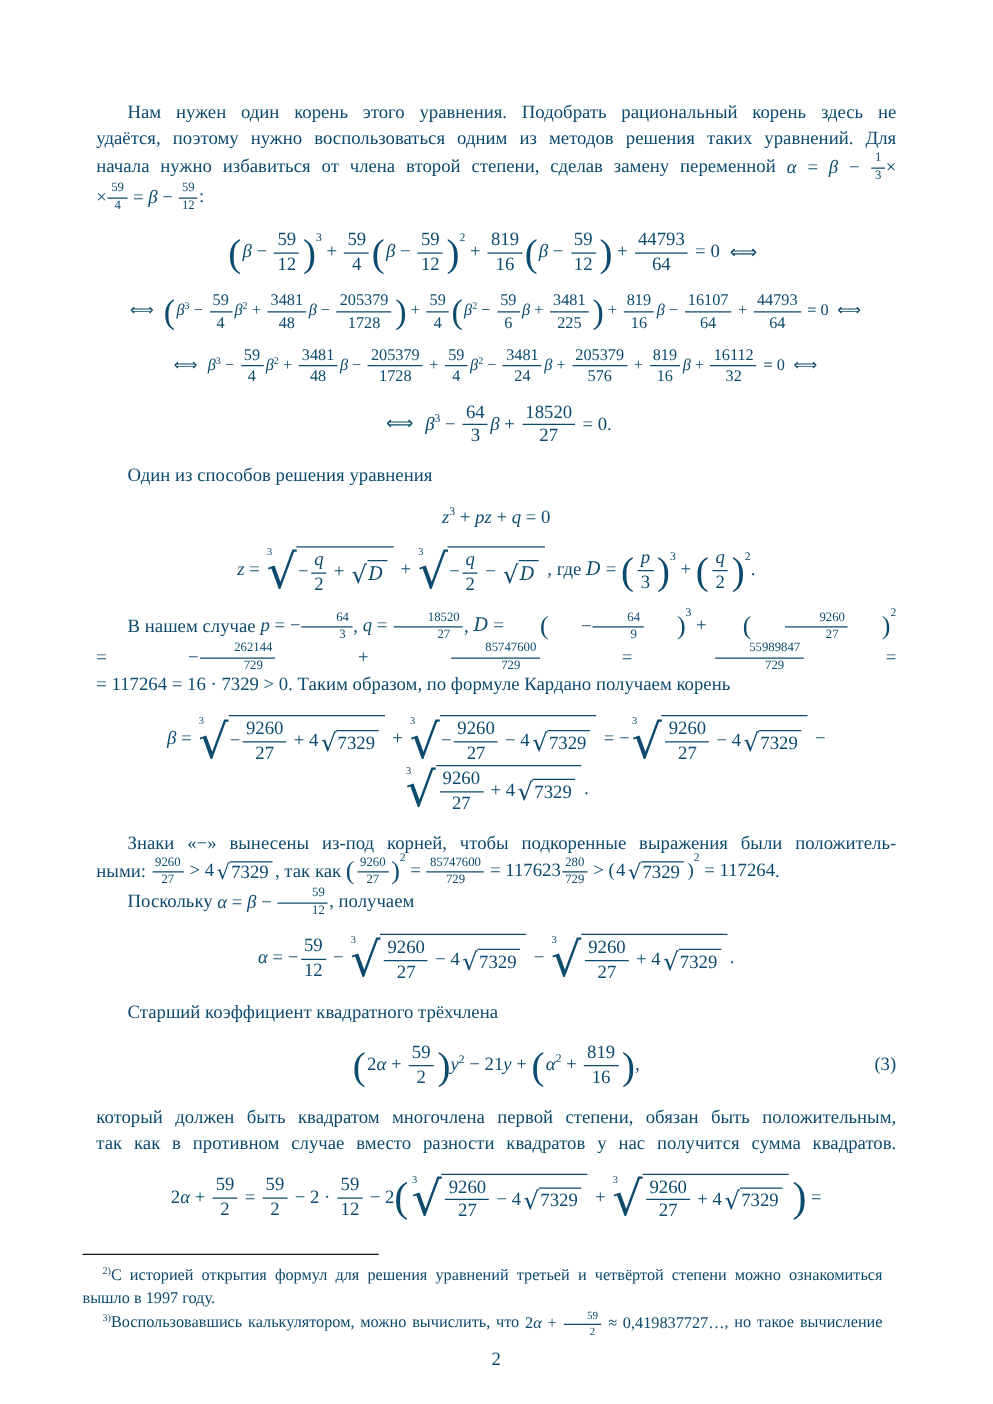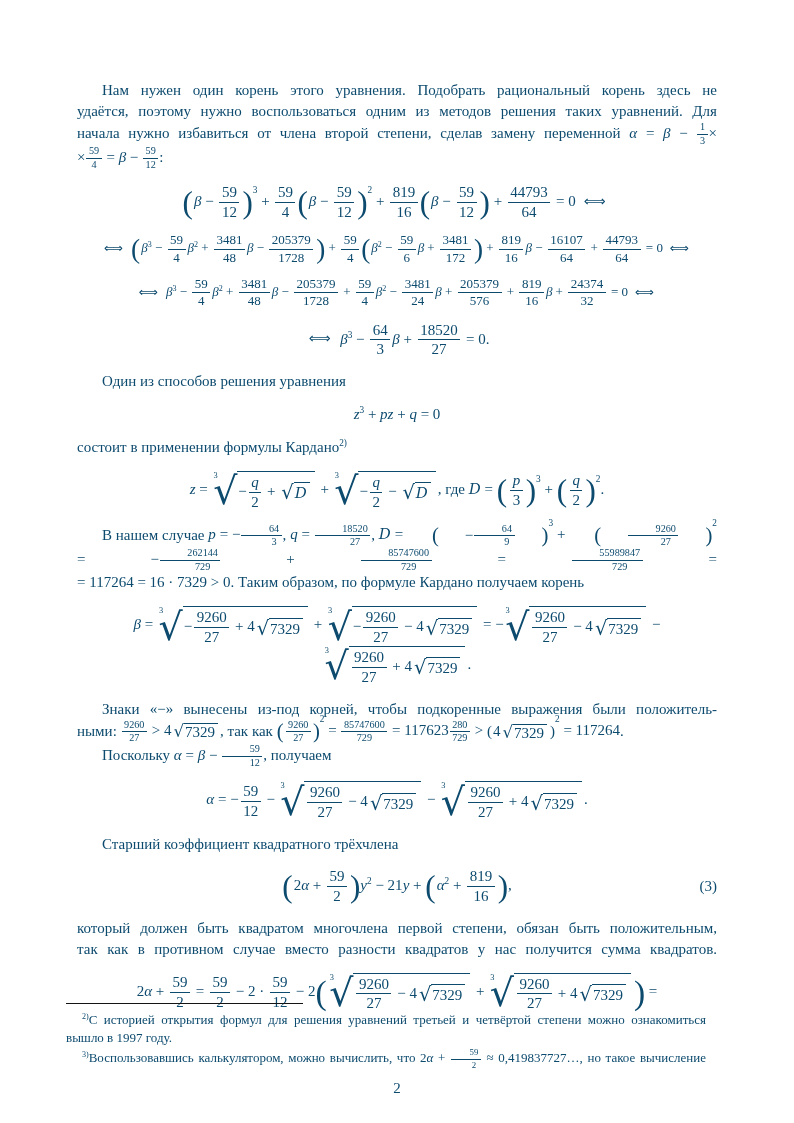--- a/index.html
+++ b/index.html
@@ -113,21 +113,21 @@
         </span> + <span class="fr">
           <span class="nu">59</span>
           <span class="dn">4</span>
         </span><span class="par">
           <span class="pg" style="font-size: 27.2797px;">(</span>
           <span class="pc"><i>β</i><span class="sup">2</span> − <span class="fr">
               <span class="nu">59</span>
               <span class="dn">6</span>
             </span><i>β</i> + <span class="fr">
               <span class="nu">3481</span>
-              <span class="dn">172</span>
+              <span class="dn">225</span>
             </span></span>
           <span class="pg" style="font-size: 27.2797px;">)</span>
         </span> + <span class="fr">
           <span class="nu">819</span>
           <span class="dn">16</span>
         </span><i>β</i> − <span class="fr">
           <span class="nu">16107</span>
           <span class="dn">64</span>
         </span> + <span class="fr">
           <span class="nu">44793</span>
@@ -148,37 +148,34 @@
         </span><i>β</i><span class="sup">2</span> − <span class="fr">
           <span class="nu">3481</span>
           <span class="dn">24</span>
         </span><i>β</i> + <span class="fr">
           <span class="nu">205379</span>
           <span class="dn">576</span>
         </span> + <span class="fr">
           <span class="nu">819</span>
           <span class="dn">16</span>
         </span><i>β</i> + <span class="fr">
-          <span class="nu">24374</span>
+          <span class="nu">16112</span>
           <span class="dn">32</span>
         </span> = 0 <span class="lra">⇐⇒</span></div>
     <div class="eq"><span class="lra">⇐⇒</span> <i>β</i><span class="sup">3</span> − <span class="fr">
           <span class="nu">64</span>
           <span class="dn">3</span>
         </span><i>β</i> + <span class="fr">
           <span class="nu">18520</span>
           <span class="dn">27</span>
         </span> = 0.</div>
     <div class="para ind">
         <div class="jline last">Один из способов решения уравнения</div>
       </div>
     <div class="eq"><i>z</i><span class="sup">3</span> + <i>p</i><i>z</i> + <i>q</i> = 0</div>
-    <div class="para">
-        <div class="jline last">состоит в применении формулы Кардано<span class="im"><span class="sup">2)</span></span></div>
-      </div>
     <div class="eq"><i>z</i> = <span class="sq">
           <span class="idx">3</span>
           <span class="rad" style="font-size: 38.01px;">√</span>
           <span class="bod">−<span class="fr">
               <span class="nu"><i>q</i></span>
               <span class="dn">2</span>
             </span> + <span class="sq">
               <span class="rad" style="font-size: 19.44px;">√</span>
               <span class="bod"><span class="scrD">D</span></span>
             </span></span>

